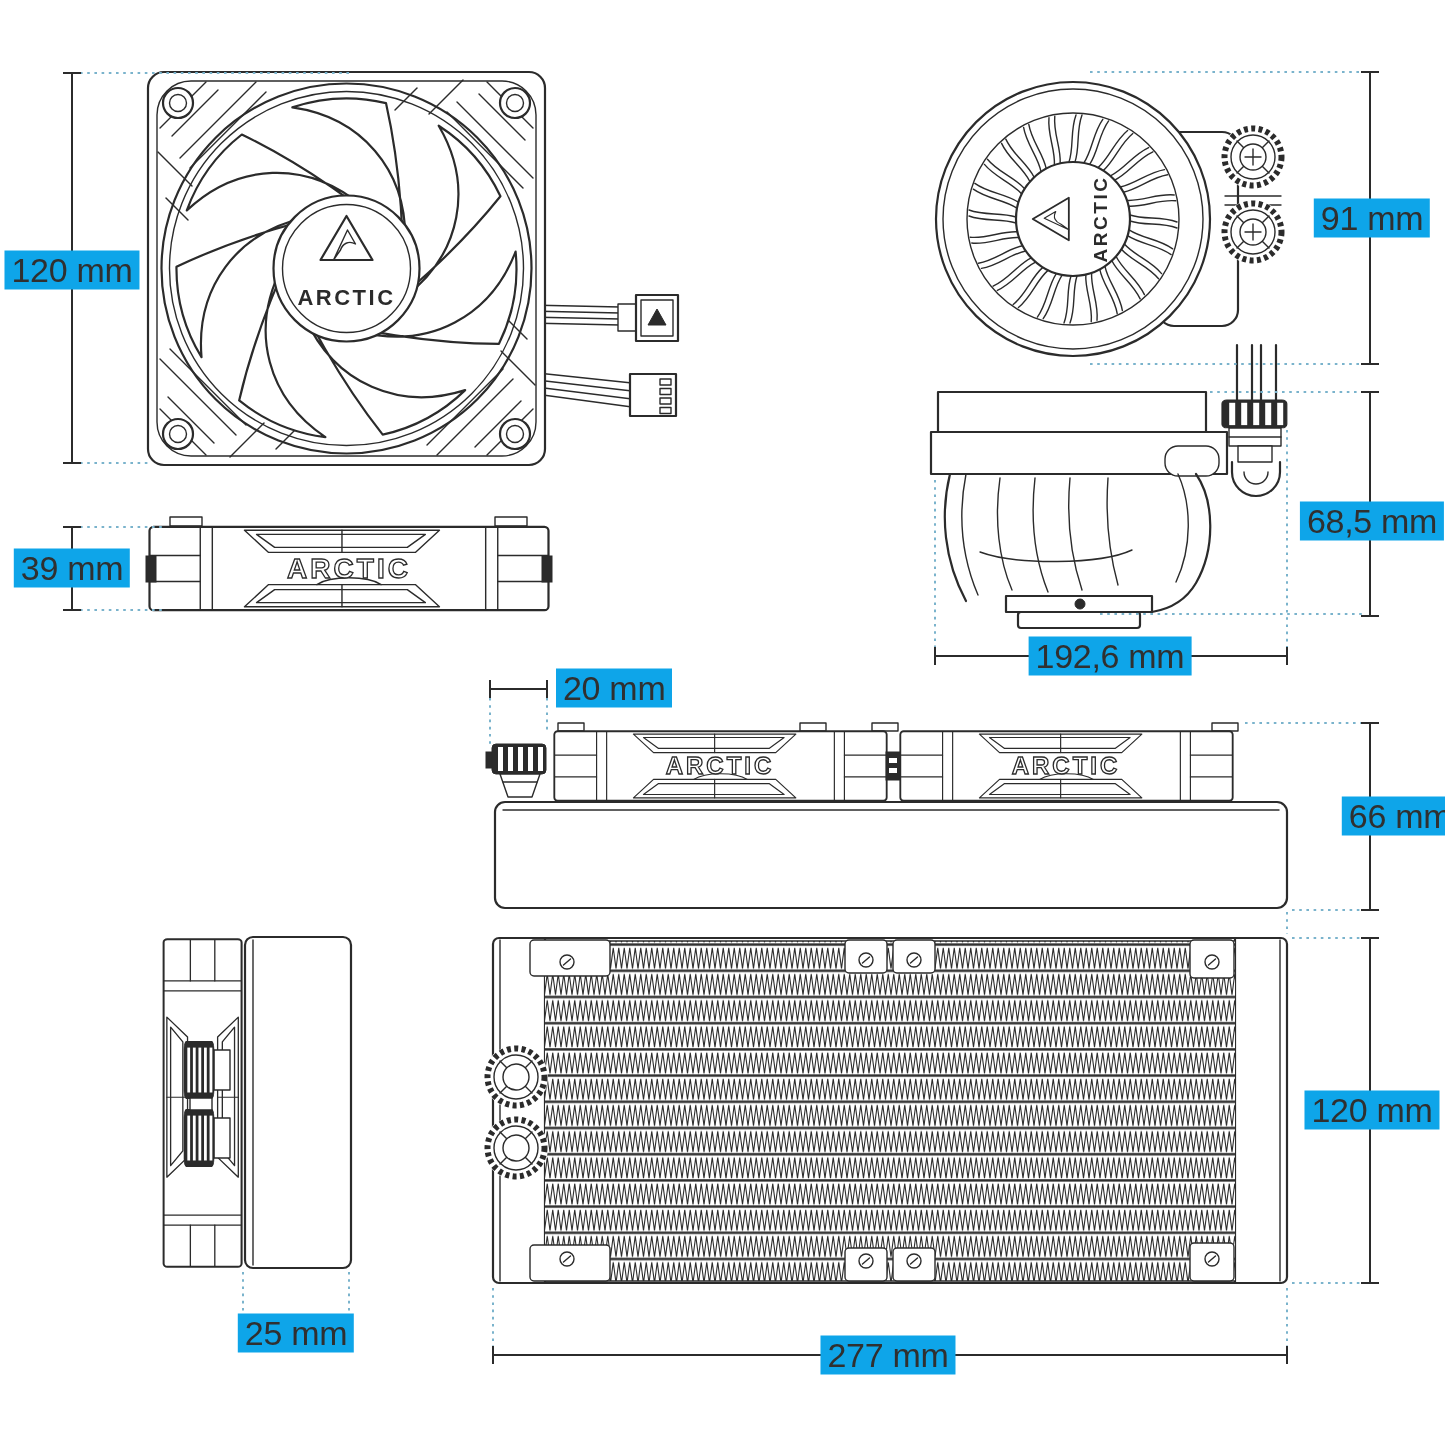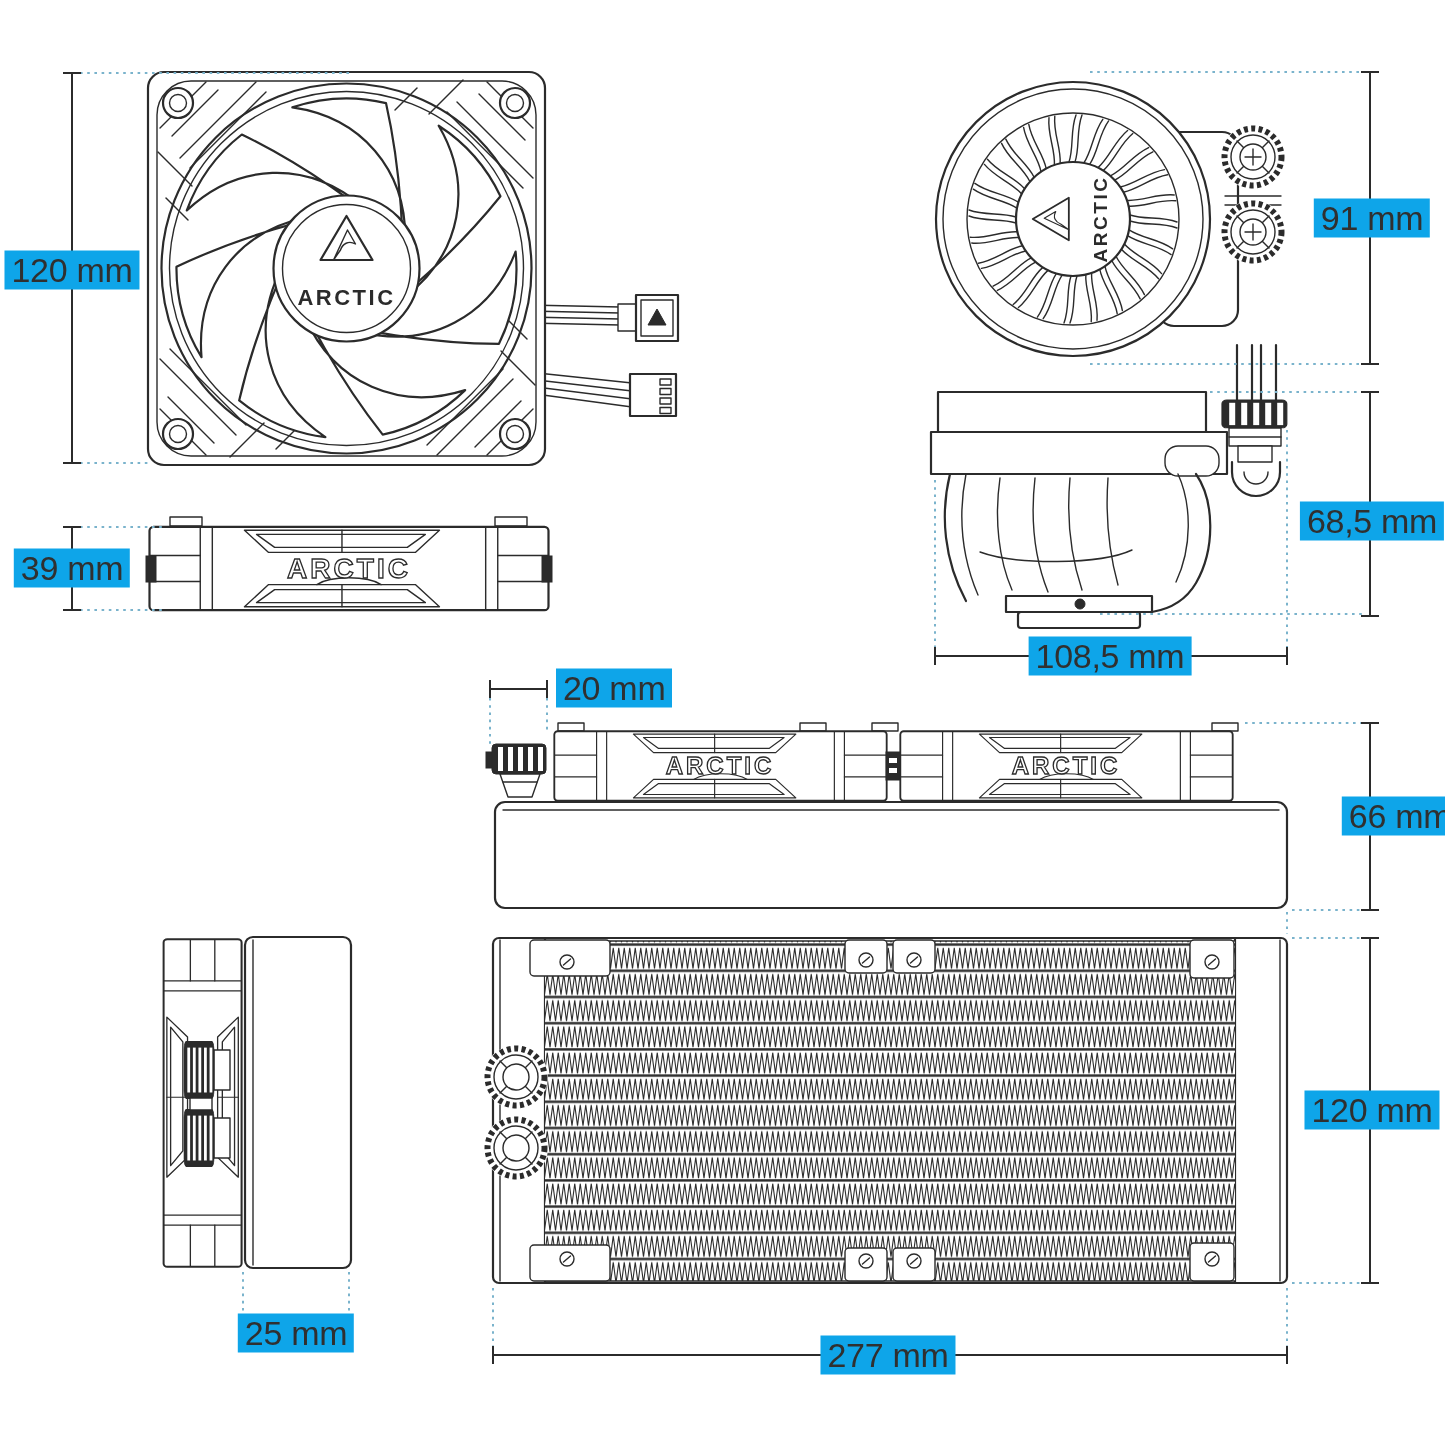--- a/index.html
+++ b/index.html
@@ -429,20 +429,20 @@
       <line x1="493" y1="1346" x2="493" y2="1364" class="dim"></line>
       <line x1="1287" y1="1346" x2="1287" y2="1364" class="dim"></line>
     </g>
   </g>
 </svg>
 
 <div class="dim-label" style="left:72px;top:270px;">120 mm</div>
 <div class="dim-label" style="left:72px;top:568px;">39 mm</div>
 <div class="dim-label" style="left:1372px;top:218px;">91 mm</div>
 <div class="dim-label" style="left:1372px;top:504px;margin-top:17px;">68,5 mm</div>
-<div class="dim-label" style="left:1110px;top:656px;">108,5 mm</div>
+<div class="dim-label" style="left:1110px;top:656px;">192,6 mm</div>
 <div class="dim-label anchor-left" style="left:556px;top:688px;">20 mm</div>
 <div class="dim-label" style="left:1400px;top:816px;">66 mm</div>
 <div class="dim-label" style="left:1372px;top:1110px;">120 mm</div>
 <div class="dim-label" style="left:296px;top:1333px;">25 mm</div>
 <div class="dim-label" style="left:888px;top:1355px;">277 mm</div>
 
 </div>
 
 </body></html>

